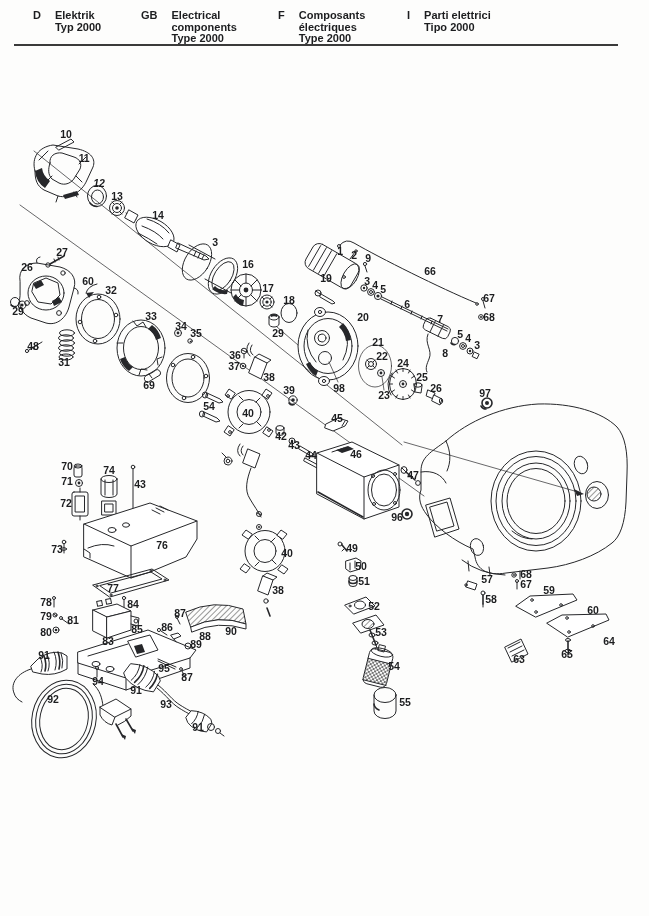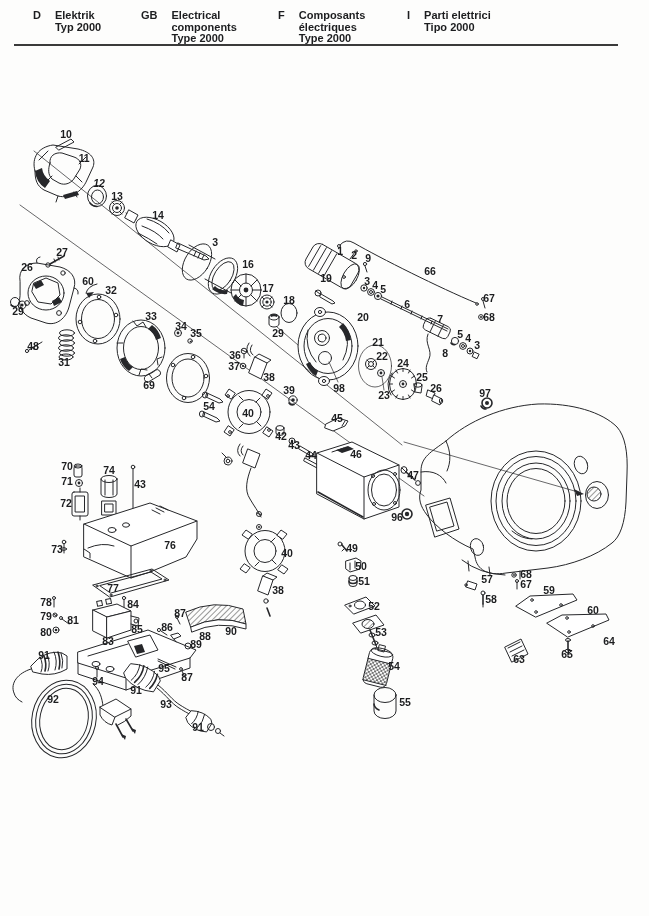--- a/index.html
+++ b/index.html
@@ -771,21 +771,21 @@
       <span class="plabel" style="left: 593px; top: 610px;">60</span>
       <span class="plabel" style="left: 609px; top: 641px;">64</span>
       <span class="plabel" style="left: 567px; top: 654px;">65</span>
       <span class="plabel" style="left: 519px; top: 659px;">63</span>
       <span class="plabel" style="left: 67px; top: 466px;">70</span>
       <span class="plabel" style="left: 67px; top: 481px;">71</span>
       <span class="plabel" style="left: 66px; top: 503px;">72</span>
       <span class="plabel" style="left: 109px; top: 470px;">74</span>
       <span class="plabel" style="left: 140px; top: 484px;">43</span>
       <span class="plabel" style="left: 57px; top: 549px;">73</span>
-      <span class="plabel" style="left: 170px; top: 545px;">76</span>
+      <span class="plabel" style="left: 162px; top: 545px;">76</span>
       <span class="plabel" style="left: 113px; top: 588px;">77</span>
       <span class="plabel" style="left: 46px; top: 602px;">78</span>
       <span class="plabel" style="left: 46px; top: 616px;">79</span>
       <span class="plabel" style="left: 73px; top: 620px;">81</span>
       <span class="plabel" style="left: 46px; top: 632px;">80</span>
       <span class="plabel" style="left: 133px; top: 604px;">84</span>
       <span class="plabel" style="left: 108px; top: 621px; margin-top: 20px;">83</span>
       <span class="plabel" style="left: 137px; top: 629px;">85</span>
       <span class="plabel" style="left: 180px; top: 613px;">87</span>
       <span class="plabel" style="left: 167px; top: 627px;">86</span>

